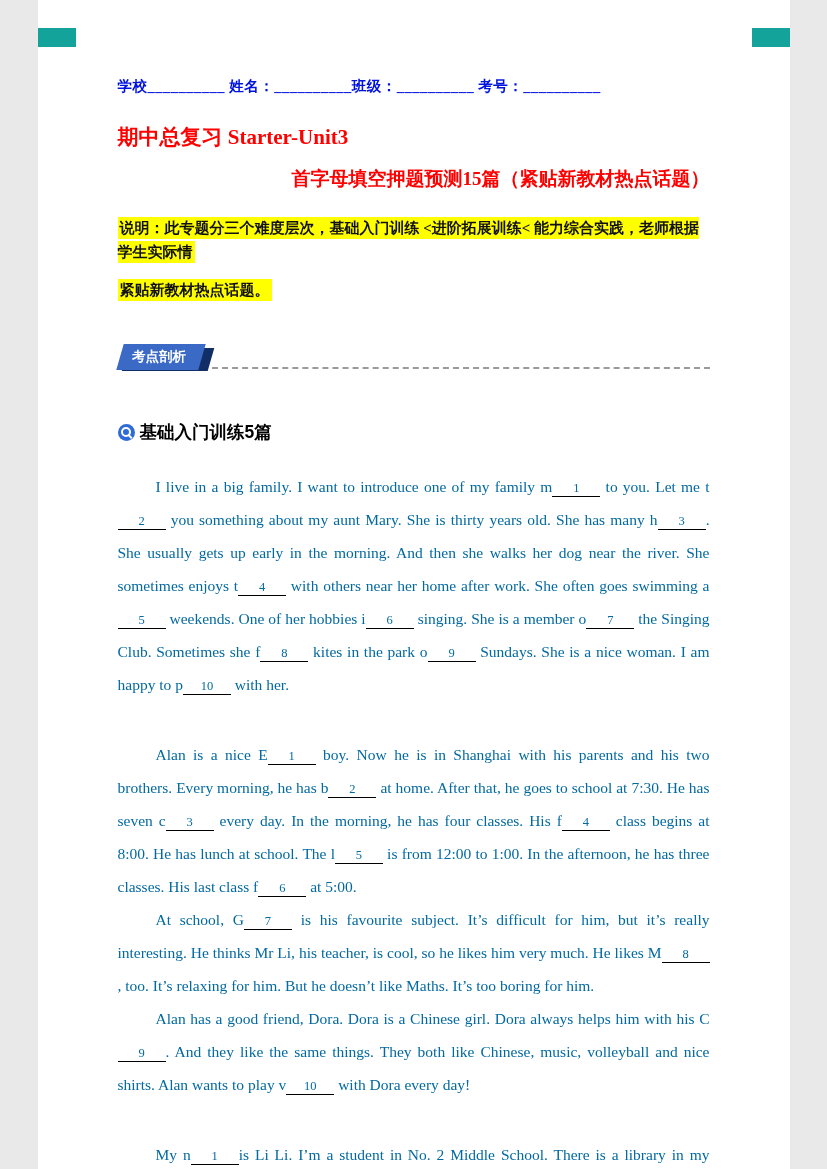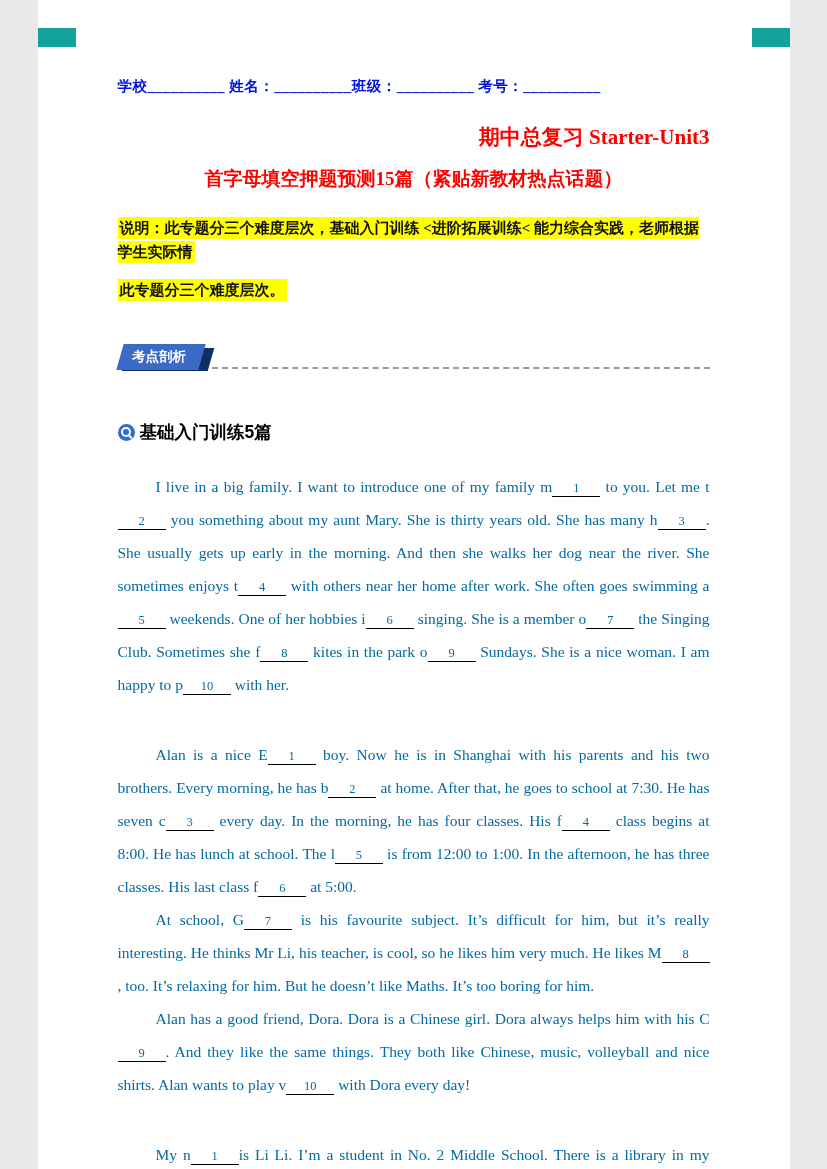--- a/index.html
+++ b/index.html
@@ -21,25 +21,25 @@
   .corner-bar.left{left:0;}
   .corner-bar.right{right:0;}
   .content{padding:76px 80px 0 80px;}
 
   .header-line{
     color:var(--header-blue);font-weight:bold;font-size:14.5px;line-height:20px;
     letter-spacing:0.5px;
   }
 
   .title-main{
-    text-align:right;color:var(--title-red);font-weight:bold;
+    text-align:left;color:var(--title-red);font-weight:bold;
     font-size:21px;line-height:30px;margin-top:26px;
   }
   .title-sub{
-    text-align:center;color:var(--title-red);font-weight:bold;
+    text-align:right;color:var(--title-red);font-weight:bold;
     font-size:19px;line-height:30px;margin-top:12px;
   }
 
   .note{margin-top:22px;text-align:left;font-weight:bold;font-size:15px;}
   .note-line{margin-bottom:14px;line-height:24px;}
   .note-line .hl{background:var(--highlight);padding:3px 2px;}
 
   .banner-row{margin-top:42px;display:flex;align-items:flex-end;}
   .banner-wrap{position:relative;display:inline-block;margin-left:2px;}
   .banner-shadow{
@@ -93,21 +93,21 @@
 
   <div class="content">
 
     <div class="header-line">学校__________ 姓名：__________班级：__________ 考号：__________</div>
 
     <div class="title-main">期中总复习 Starter-Unit3</div>
     <div class="title-sub">首字母填空押题预测15篇（紧贴新教材热点话题）</div>
 
     <div class="note">
         <div class="note-line"><span class="hl">说明：此专题分三个难度层次，基础入门训练 &lt;进阶拓展训练&lt; 能力综合实践，老师根据学生实际情</span></div>
-        <div class="note-line"><span class="hl">此专题分三个难度层次。</span></div>
+        <div class="note-line"><span class="hl">紧贴新教材热点话题。</span></div>
       </div>
 
     <div class="banner-row">
       <span class="banner-wrap">
         <span class="banner-shadow"></span>
         <span class="banner">
           <span>考点剖析</span>
         </span>
       </span>
       <span class="dash-line"></span>

